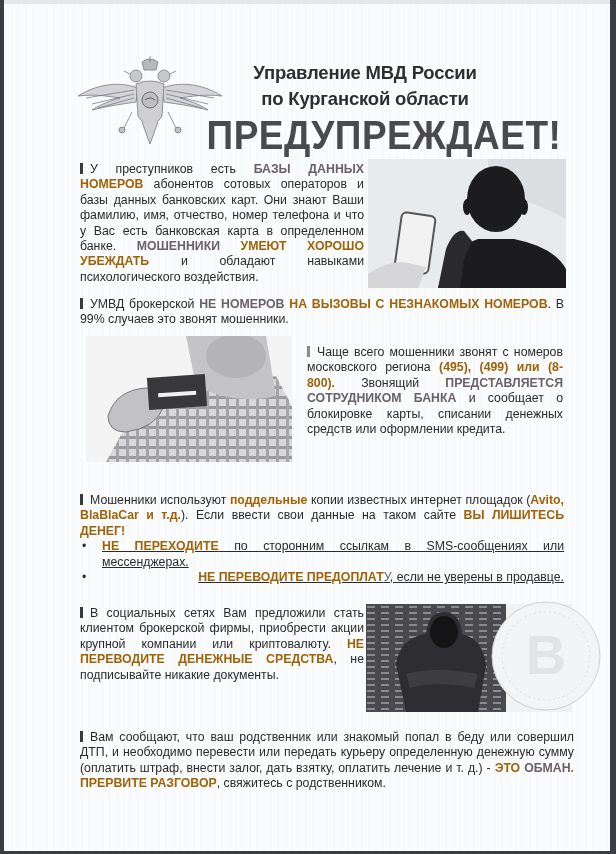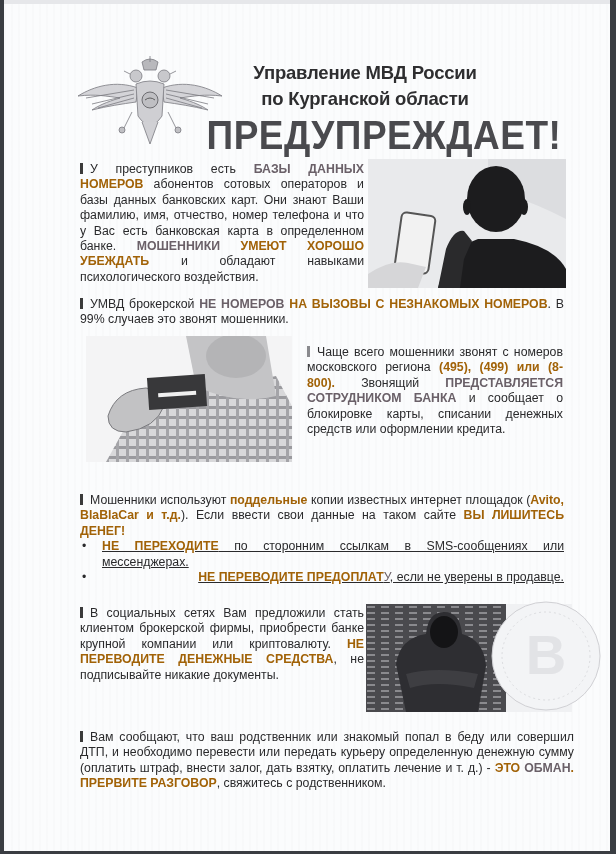--- a/index.html
+++ b/index.html
@@ -171,21 +171,21 @@
       <span class="bullet-dot">•</span>
       <span class="bullet-text"><span class="bd">НЕ ПЕРЕХОДИТЕ</span><span> по сторонним ссылкам в SMS-сообщениях или мессенджерах.</span></span>
     </div>
     <div class="bullet-row">
       <span class="bullet-dot">•</span>
       <span class="bullet-text" style="text-align:right"><span class="bd">НЕ ПЕРЕВОДИТЕ ПРЕДОПЛАТ</span><span class="em" style="font-weight:normal">У</span><span>, если не уверены в продавце.</span></span>
     </div>
   </div>
 
   <div class="block b5">
-    <span class="marker"></span><span>В социальных сетях Вам предложили стать клиентом брокерской фирмы, приобрести банке крупной компании или криптовалюту. </span><span class="bd">НЕ ПЕРЕВОДИТЕ ДЕНЕЖНЫЕ СРЕДСТВА</span><span>, не подписывайте никакие документы.</span>
+    <span class="marker"></span><span>В социальных сетях Вам предложили стать клиентом брокерской фирмы, приобрести акции крупной компании или криптовалюту. </span><span class="bd">НЕ ПЕРЕВОДИТЕ ДЕНЕЖНЫЕ СРЕДСТВА</span><span>, не подписывайте никакие документы.</span>
   </div>
 
   <div class="photo p3">
     <svg viewBox="0 0 206 108" preserveAspectRatio="none" xmlns="http://www.w3.org/2000/svg">
       <defs>
         <pattern id="code" width="14" height="6" patternUnits="userSpaceOnUse">
           <rect width="14" height="6" fill="#4a4a4e"></rect>
           <rect x="1" y="2" width="8" height="2" fill="#8a8a8e"></rect>
         </pattern>
       </defs>

